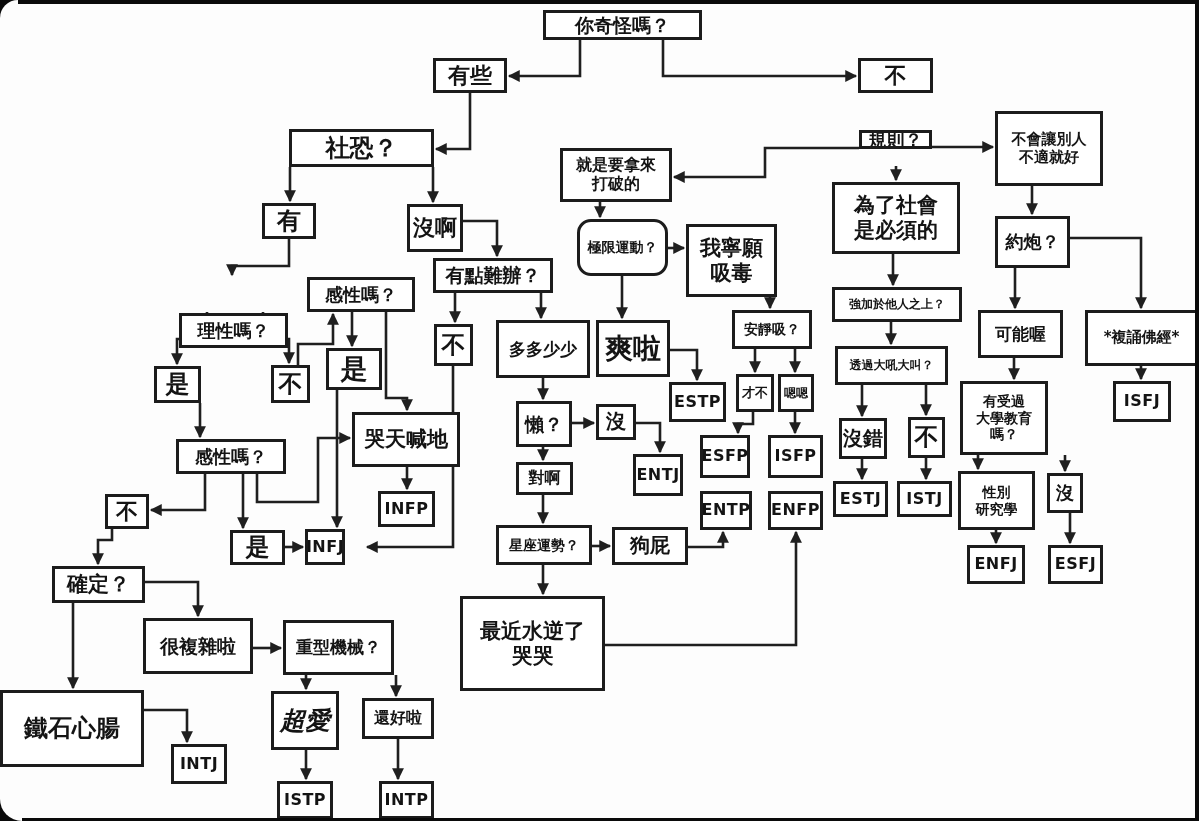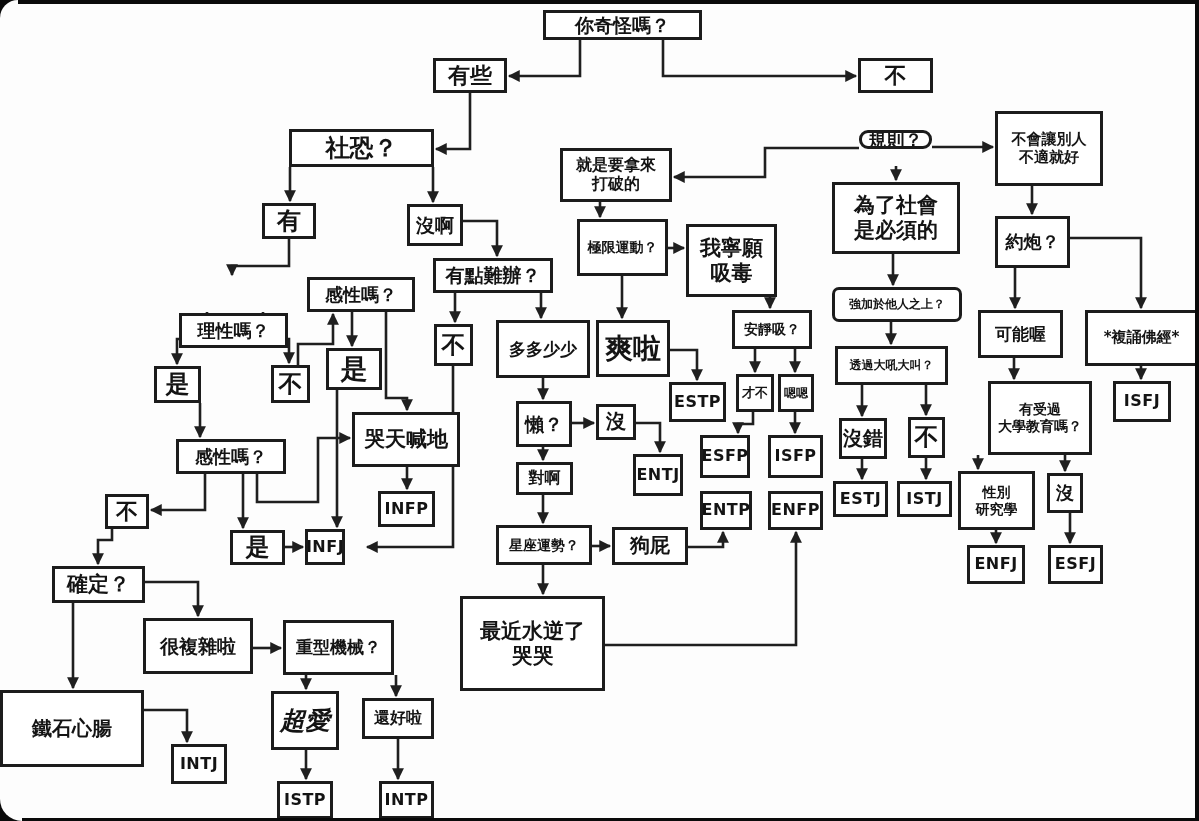--- a/index.html
+++ b/index.html
@@ -113,82 +113,82 @@
       <polyline points="1065,455 1065,471" marker-end="url(#arrow)"></polyline>
       <polyline points="996,530 996,543" marker-end="url(#arrow)"></polyline>
       <polyline points="1070,513 1070,543" marker-end="url(#arrow)"></polyline>
     </svg>
   <div id="nodes">
       <div class="node" style="left: 543px; top: 10px; width: 159px; height: 30px; font-size: 19px; text-align: right;"><span>你奇怪嗎？</span></div>
       <div class="node" style="left: 433px; top: 58px; width: 74px; height: 35px; font-size: 22px;"><span>有些</span></div>
       <div class="node" style="left: 858px; top: 58px; width: 75px; height: 35px; font-size: 22px;"><span>不</span></div>
       <div class="node" style="left: 289px; top: 129px; width: 145px; height: 38px; font-size: 24px;"><span>社恐？</span></div>
       <div class="node" style="left: 262px; top: 203px; width: 54px; height: 36px; font-size: 24px;"><span>有</span></div>
-      <div class="node" style="left: 407px; top: 204px; width: 56px; height: 42px; font-size: 19px;"><span>沒啊</span></div>
+      <div class="node" style="left: 407px; top: 204px; width: 56px; height: 48px; font-size: 22px;"><span>沒啊</span></div>
       <div class="node" style="left: 433px; top: 258px; width: 120px; height: 35px; font-size: 19px; align-items: center;"><span>有點難辦？</span></div>
       <div class="node" style="left: 179px; top: 277px; width: 109px; height: 35px; font-size: 18px; margin-top: 36px;"><span>理性嗎？</span></div>
       <div class="node" style="left: 307px; top: 277px; width: 108px; height: 35px; font-size: 18px;"><span>感性嗎？</span></div>
       <div class="node" style="left: 154px; top: 366px; width: 47px; height: 37px; font-size: 24px;"><span>是</span></div>
       <div class="node" style="left: 271px; top: 365px; width: 39px; height: 38px; font-size: 24px;"><span>不</span></div>
       <div class="node" style="left: 326px; top: 348px; width: 56px; height: 42px; font-size: 27px;"><span>是</span></div>
       <div class="node" style="left: 352px; top: 412px; width: 108px; height: 55px; font-size: 21px;"><span>哭天喊地</span></div>
       <div class="node mbti" style="left: 378px; top: 491px; width: 57px; height: 36px; font-size: 16px;"><span>INFP</span></div>
       <div class="node" style="left: 176px; top: 439px; width: 110px; height: 35px; font-size: 18px;"><span>感性嗎？</span></div>
       <div class="node" style="left: 105px; top: 494px; width: 44px; height: 35px; font-size: 22px;"><span>不</span></div>
       <div class="node" style="left: 230px; top: 530px; width: 55px; height: 35px; font-size: 24px;"><span>是</span></div>
       <div class="node mbti" style="left: 305px; top: 529px; width: 40px; height: 36px; font-size: 16px;"><span>INFJ</span></div>
       <div class="node" style="left: 52px; top: 566px; width: 93px; height: 37px; font-size: 21px;"><span>確定？</span></div>
       <div class="node" style="left: 143px; top: 618px; width: 110px; height: 56px; font-size: 19px;"><span>很複雜啦</span></div>
-      <div class="node" style="left: 0px; top: 690px; width: 144px; height: 77px; font-size: 20px;"><span>鐵石心腸</span></div>
+      <div class="node" style="left: 0px; top: 690px; width: 144px; height: 77px; font-size: 24px;"><span>鐵石心腸</span></div>
       <div class="node mbti" style="left: 171px; top: 744px; width: 56px; height: 40px; font-size: 16px;"><span>INTJ</span></div>
       <div class="node" style="left: 283px; top: 620px; width: 111px; height: 55px; font-size: 17px;"><span>重型機械？</span></div>
       <div class="node" style="left: 271px; top: 691px; width: 68px; height: 59px; font-size: 25px; font-style: italic;"><span>超愛</span></div>
       <div class="node" style="left: 362px; top: 698px; width: 72px; height: 41px; font-size: 16px;"><span>還好啦</span></div>
       <div class="node mbti" style="left: 277px; top: 781px; width: 56px; height: 38px; font-size: 16px;"><span>ISTP</span></div>
       <div class="node mbti" style="left: 379px; top: 781px; width: 55px; height: 38px; font-size: 16px;"><span>INTP</span></div>
       <div class="node" style="left: 460px; top: 596px; width: 145px; height: 95px; font-size: 21px;"><span>最近水逆了
 哭哭</span></div>
       <div class="node" style="left: 560px; top: 148px; width: 112px; height: 54px; font-size: 16px;"><span>就是要拿來
 打破的</span></div>
-      <div class="node" style="left: 577px; top: 219px; width: 91px; height: 57px; font-size: 14px;"><span>極限運動？</span></div>
+      <div class="node" style="left: 577px; top: 219px; width: 91px; height: 57px; font-size: 14px; border-radius: 14px;"><span>極限運動？</span></div>
       <div class="node" style="left: 686px; top: 224px; width: 91px; height: 73px; font-size: 21px;"><span>我寧願
 吸毒</span></div>
       <div class="node" style="left: 596px; top: 320px; width: 74px; height: 57px; font-size: 28px;"><span>爽啦</span></div>
       <div class="node mbti" style="left: 669px; top: 382px; width: 57px; height: 40px; font-size: 16px;"><span>ESTP</span></div>
       <div class="node" style="left: 496px; top: 320px; width: 94px; height: 58px; font-size: 17px;"><span>多多少少</span></div>
       <div class="node" style="left: 434px; top: 324px; width: 39px; height: 42px; font-size: 24px;"><span>不</span></div>
       <div class="node" style="left: 516px; top: 401px; width: 56px; height: 46px; font-size: 19px;"><span>懶？</span></div>
       <div class="node" style="left: 596px; top: 404px; width: 40px; height: 36px; font-size: 20px;"><span>沒</span></div>
       <div class="node mbti" style="left: 633px; top: 454px; width: 50px; height: 42px; font-size: 16px;"><span>ENTJ</span></div>
       <div class="node" style="left: 516px; top: 462px; width: 57px; height: 33px; font-size: 16px;"><span>對啊</span></div>
       <div class="node" style="left: 496px; top: 525px; width: 96px; height: 40px; font-size: 14px;"><span>星座運勢？</span></div>
       <div class="node" style="left: 612px; top: 527px; width: 76px; height: 38px; font-size: 20px;"><span>狗屁</span></div>
       <div class="node mbti" style="left: 700px; top: 491px; width: 52px; height: 39px; font-size: 16px;"><span>ENTP</span></div>
       <div class="node mbti" style="left: 768px; top: 491px; width: 55px; height: 39px; font-size: 16px;"><span>ENFP</span></div>
       <div class="node" style="left: 732px; top: 310px; width: 80px; height: 39px; font-size: 14px;"><span>安靜吸？</span></div>
       <div class="node" style="left: 736px; top: 374px; width: 38px; height: 38px; font-size: 13px;"><span>才不</span></div>
       <div class="node" style="left: 778px; top: 374px; width: 36px; height: 38px; font-size: 12px;"><span>嗯嗯</span></div>
       <div class="node mbti" style="left: 700px; top: 435px; width: 50px; height: 43px; font-size: 16px;"><span>ESFP</span></div>
       <div class="node mbti" style="left: 768px; top: 435px; width: 55px; height: 43px; font-size: 16px;"><span>ISFP</span></div>
-      <div class="node" style="left: 859px; top: 130px; width: 73px; height: 19px; font-size: 18px; border-radius: 9px;"><span>規則？</span></div>
+      <div class="node" style="left: 859px; top: 130px; width: 73px; height: 19px; font-size: 18px;"><span>規則？</span></div>
       <div class="node" style="left: 995px; top: 111px; width: 108px; height: 75px; font-size: 15px;"><span>不會讓別人
 不適就好</span></div>
       <div class="node" style="left: 832px; top: 182px; width: 128px; height: 72px; font-size: 21px;"><span>為了社會
 是必須的</span></div>
-      <div class="node" style="left: 832px; top: 287px; width: 130px; height: 35px; font-size: 12px; border-radius: 7px;"><span>強加於他人之上？</span></div>
+      <div class="node" style="left: 832px; top: 287px; width: 130px; height: 35px; font-size: 12px;"><span>強加於他人之上？</span></div>
       <div class="node" style="left: 835px; top: 346px; width: 113px; height: 39px; font-size: 12px;"><span>透過大吼大叫？</span></div>
       <div class="node" style="left: 839px; top: 418px; width: 48px; height: 41px; font-size: 20px;"><span>沒錯</span></div>
       <div class="node" style="left: 908px; top: 417px; width: 37px; height: 41px; font-size: 24px;"><span>不</span></div>
       <div class="node mbti" style="left: 833px; top: 481px; width: 55px; height: 36px; font-size: 16px;"><span>ESTJ</span></div>
       <div class="node mbti" style="left: 897px; top: 481px; width: 55px; height: 36px; font-size: 16px;"><span>ISTJ</span></div>
       <div class="node" style="left: 995px; top: 216px; width: 75px; height: 52px; font-size: 18px;"><span>約炮？</span></div>
       <div class="node" style="left: 978px; top: 310px; width: 85px; height: 48px; font-size: 17px;"><span>可能喔</span></div>
       <div class="node" style="left: 1085px; top: 310px; width: 113px; height: 56px; font-size: 15px;"><span>*複誦佛經*</span></div>
       <div class="node mbti" style="left: 1113px; top: 381px; width: 58px; height: 41px; font-size: 16px;"><span>ISFJ</span></div>
-      <div class="node" style="left: 960px; top: 381px; width: 104px; height: 74px; font-size: 14px; margin-left: 28px;"><span>有受過
+      <div class="node" style="left: 960px; top: 381px; width: 88px; height: 74px; font-size: 14px;"><span>有受過
 大學教育嗎？</span></div>
       <div class="node" style="left: 958px; top: 471px; width: 77px; height: 59px; font-size: 14px;"><span>性別
 研究學</span></div>
       <div class="node" style="left: 1047px; top: 473px; width: 36px; height: 40px; font-size: 18px;"><span>沒</span></div>
       <div class="node mbti" style="left: 967px; top: 545px; width: 58px; height: 39px; font-size: 16px;"><span>ENFJ</span></div>
       <div class="node mbti" style="left: 1048px; top: 545px; width: 55px; height: 39px; font-size: 16px;"><span>ESFJ</span></div>
     </div>
   <div class="edge-strip strip-top"></div>
   <div class="edge-strip strip-right"></div>
   <div class="edge-strip strip-bottom"></div>

